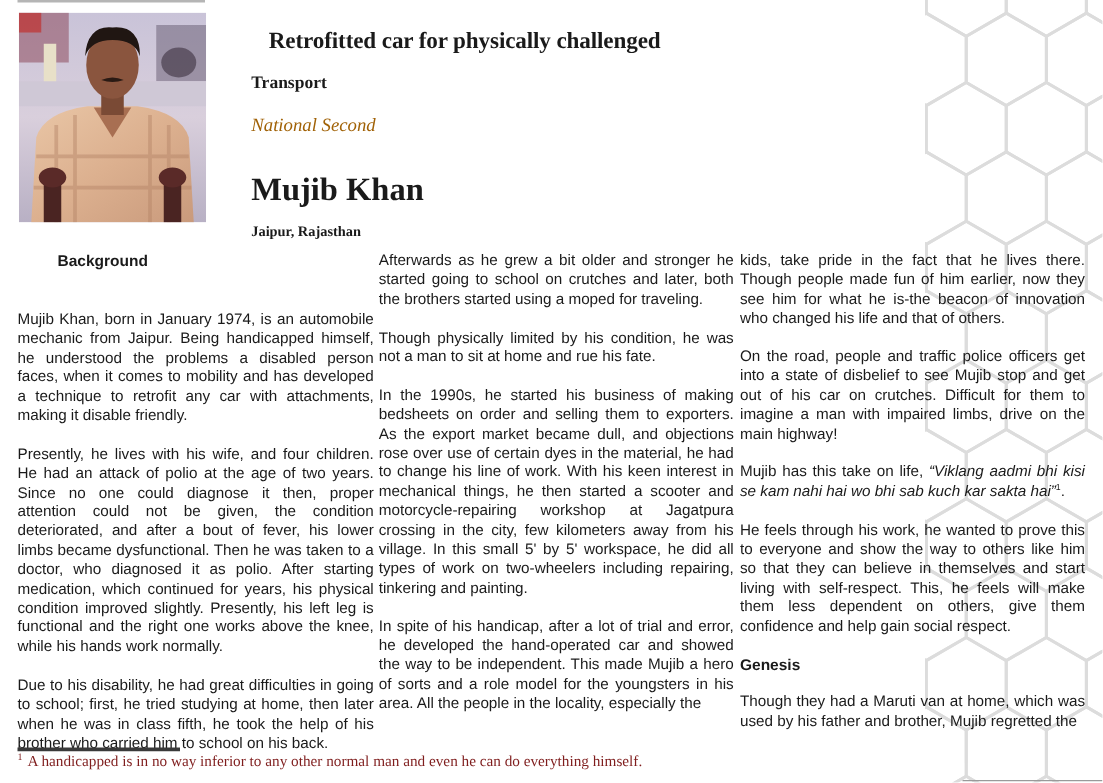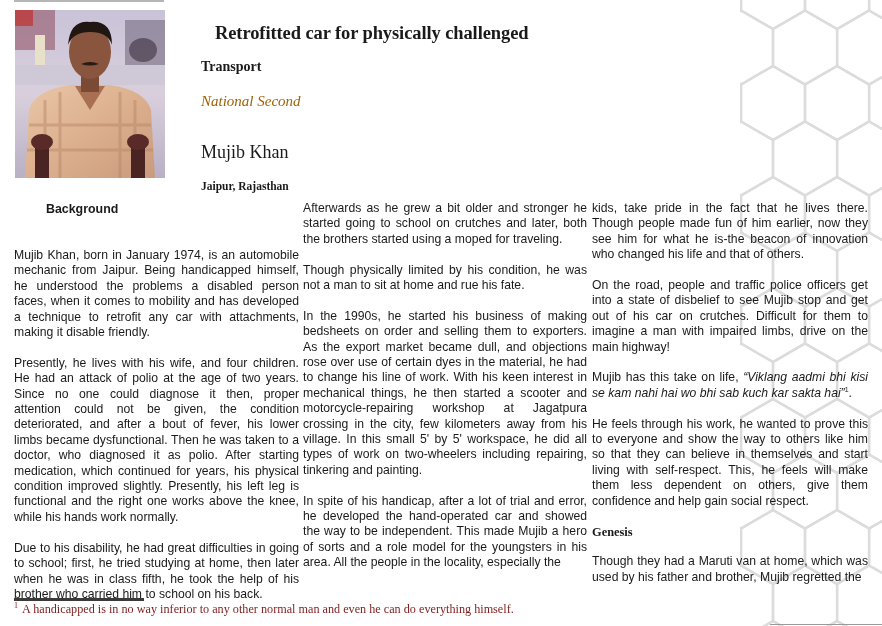--- a/index.html
+++ b/index.html
@@ -6,30 +6,30 @@
   body { width: 882px; height: 626px; position: relative; overflow: hidden; font-family: "Liberation Sans", sans-serif; color: #1a1a1a; }
   .hex-bg { position: absolute; left: 740px; top: 0; width: 142px; height: 626px; z-index: 0; }
   .top-rule { position: absolute; left: 14px; top: 0; width: 150px; height: 2px; background: #b5b5b5; z-index: 1; }
   .photo { position: absolute; left: 15px; top: 10px; width: 150px; height: 168px; z-index: 1; overflow: hidden; }
   .photo svg { display: block; width: 150px; height: 168px; }
   .header { position: absolute; left: 201px; top: 8px; z-index: 1; font-family: "Liberation Serif", serif; }
   .title { font-size: 18.5px; font-weight: bold; margin: 14px; line-height: 22px; letter-spacing: -0.1px; }
   .category { font-size: 14px; font-weight: bold; line-height: 17px; margin-top: 2px; }
   .award { font-size: 15px; font-style: italic; line-height: 18px; margin-top: 17px; color: #a16207; }
   .person { position: absolute; left: 201px; top: 140px; z-index: 1; font-family: "Liberation Serif", serif; }
-  .person-name { font-size: 18px; font-weight: normal; line-height: 24px; }
+  .person-name { font-size: 26px; font-weight: bold; line-height: 24px; }
   .person-loc { font-size: 11.5px; font-weight: bold; line-height: 14px; margin-top: 15px; }
   .col { position: absolute; top: 201px; width: 285px; z-index: 1; font-size: 12.2px; line-height: 15.4px; text-align: justify; }
   .col-1 { left: 14px; }
   .col-2 { left: 303px; width: 284px; }
   .col-3 { left: 592px; width: 276px; }
   .col p { margin: 0 0 15.4px 0; }
   .col h3 { margin: 0 0 15.4px 0; font-size: 12.4px; font-weight: bold; line-height: 17px; }
   .col-1 h3 { margin-bottom: 30px; padding-left: 32px; }
-  .col-3 h3.genesis { margin-top: 2px; margin-bottom: 13px; font-family: Liberation Serif, serif; }
+  .col-3 h3.genesis { margin-top: 2px; margin-bottom: 13px; }
   .quote { font-style: italic; }
   sup { font-size: 7px; vertical-align: super; line-height: 0; }
   .fn-rule { position: absolute; left: 14px; top: 598px; width: 130px; height: 3px; background: #3a3a3a; z-index: 1; }
   .footnote { position: absolute; left: 14px; top: 602px; z-index: 1; font-family: "Liberation Serif", serif; font-size: 12.2px; color: #7f1d1d; white-space: nowrap; }
   .footnote sup { font-size: 8px; margin-right: 4px; }
   .bottom-rule { position: absolute; left: 770px; top: 624px; width: 112px; height: 1px; background: #9a9a9a; z-index: 1; }
 </style>
 </head>
 <body>
 

